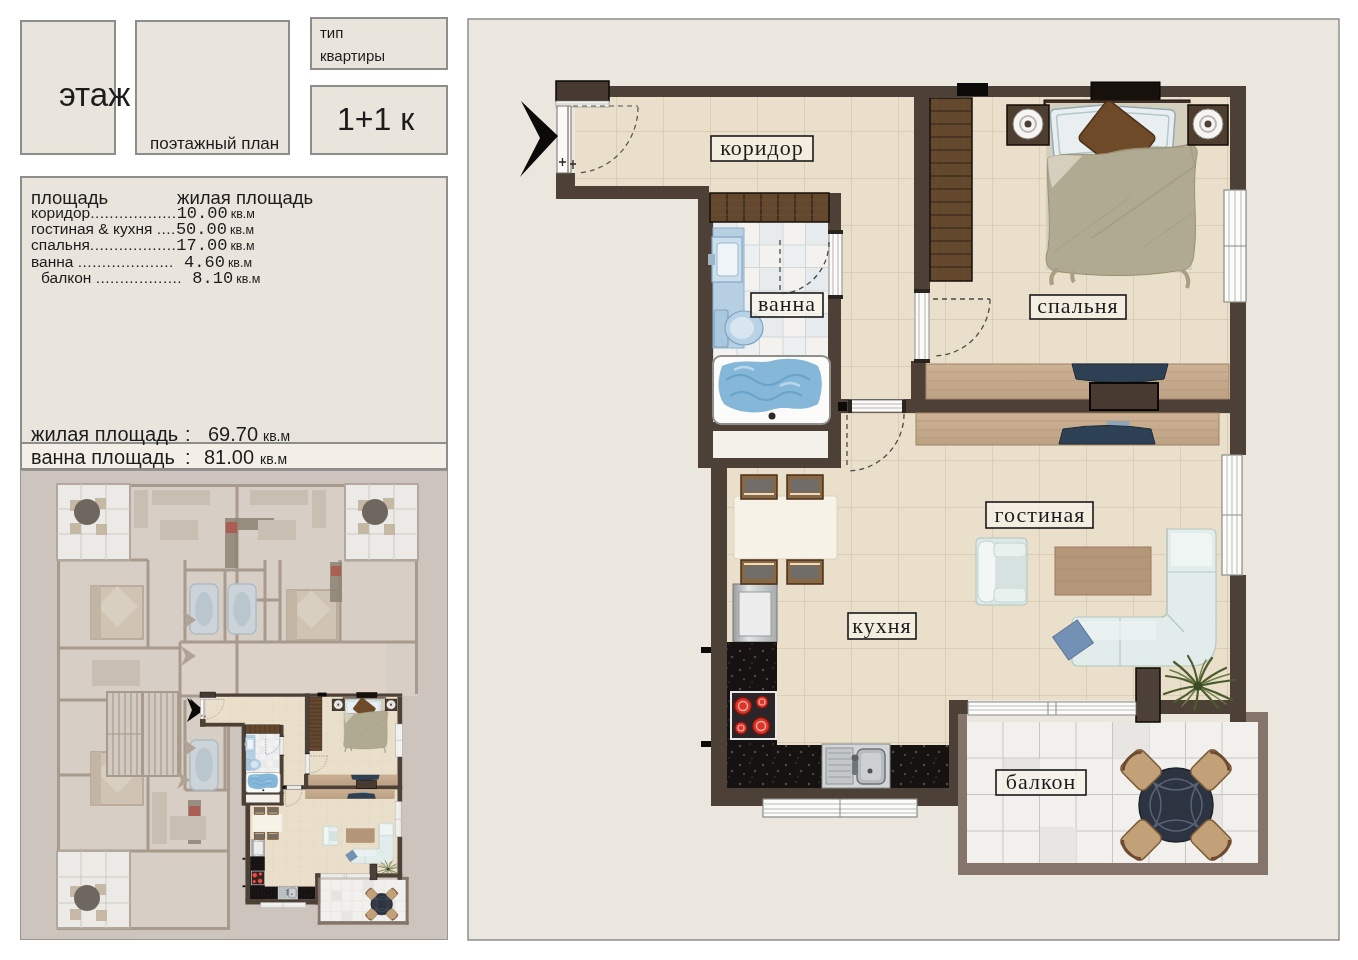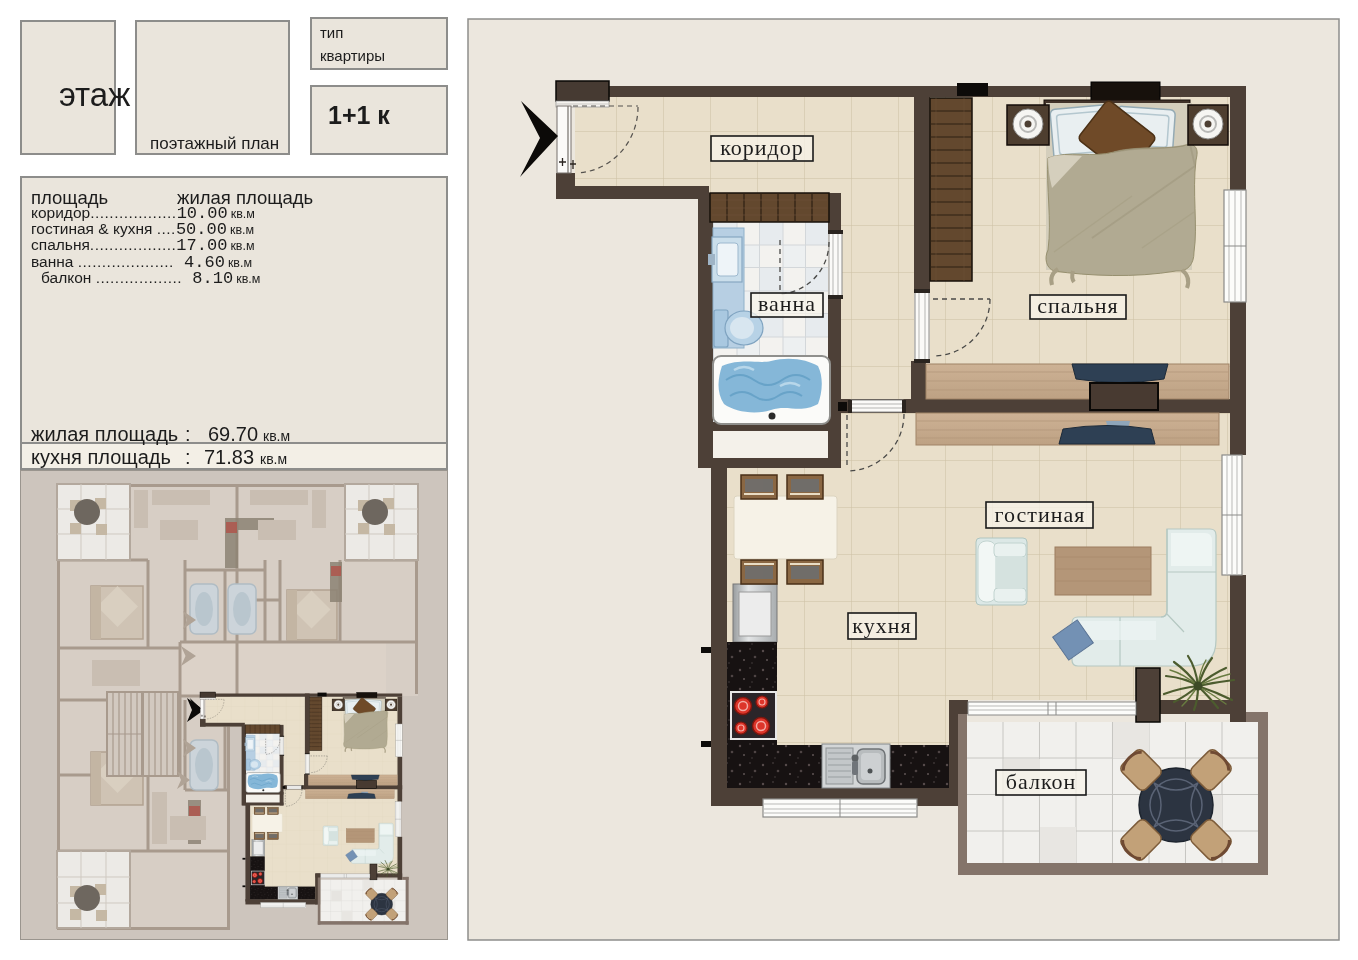--- a/index.html
+++ b/index.html
@@ -21,43 +21,43 @@
 <div class="box" style="left:135px;top:20px;width:155px;height:135px;"></div>
 
 <div class="txt" style="left:150px;top:87px;font-size:17px;margin-top:47px;">поэтажный план</div>
 
 <div class="box" style="left:310px;top:17px;width:138px;height:53px;"></div>
 
 <div class="txt" style="left:320px;top:21px;font-size:15px;line-height:23px;">тип<br>квартиры</div>
 
 <div class="box" style="left:310px;top:85px;width:138px;height:70px;"></div>
 
-<div class="txt" style="left:328px;top:101px;font-size:25px;font-weight:bold;">1+1 к</div>
+<div class="txt" style="left:337px;top:101px;font-size:32px;">1+1 к</div>
 
 <div class="box" style="left:20px;top:176px;width:428px;height:268px;"></div>
 
 <div class="box" style="left:20px;top:444px;width:428px;height:26px;background:#f3efe6;border-top:none;"></div>
 
 <div class="txt" style="left:31px;top:187px;font-size:18.5px;">площадь</div>
 <div class="txt" style="left:177px;top:187px;font-size:18.5px;">жилая площадь</div>
 
 <div class="txt" style="left:31px;top:204px;font-size:15.5px;">коридор<span class="ld">..................</span><span class="vl">10.00</span><span class="kv">кв.м</span></div>
 <div class="txt" style="left:31px;top:220px;font-size:15.5px;">гостиная &amp; кухня <span class="ld">....</span><span class="vl">50.00</span><span class="kv">кв.м</span></div>
 <div class="txt" style="left:31px;top:236px;font-size:15.5px;">спальня<span class="ld">..................</span><span class="vl">17.00</span><span class="kv">кв.м</span></div>
 <div class="txt" style="left:31px;top:253px;font-size:15.5px;">ванна <span class="ld">....................</span><span class="vl">&nbsp;4.60</span><span class="kv">кв.м</span></div>
 <div class="txt" style="left:41px;top:269px;font-size:15.5px;">балкон <span class="ld">..................</span><span class="vl">&nbsp;8.10</span><span class="kv">кв.м</span></div>
 
 <div class="txt" style="left:31px;top:423px;font-size:20px;">жилая площадь</div>
 <div class="txt" style="left:185px;top:423px;font-size:20px;">:</div>
 <div class="txt" style="left:208px;top:423px;font-size:20px;">69.70</div>
 <div class="txt" style="left:263px;top:428px;font-size:14px;">кв.м</div>
 
-<div class="txt" style="left:31px;top:446px;font-size:20px;">кухня площадь</div>
+<div class="txt" style="left:31px;top:446px;font-size:20px;">ванна площадь</div>
 <div class="txt" style="left:185px;top:446px;font-size:20px;">:</div>
-<div class="txt" style="left:204px;top:446px;font-size:20px;">71.83</div>
+<div class="txt" style="left:204px;top:446px;font-size:20px;">81.00</div>
 <div class="txt" style="left:260px;top:451px;font-size:14px;">кв.м</div>
 
 <svg id="plansvg" style="left:0;top:0" width="1358" height="960" viewBox="0 0 1358 960">
 <defs>
 <pattern id="tgrid" width="47" height="47" x="523" y="85" patternUnits="userSpaceOnUse">
   <path d="M46.5,0 V47 M0,46.5 H47" stroke="#cdc0a6" stroke-width="1" fill="none" opacity="0.55"></path>
 </pattern>
 <pattern id="btile" width="46" height="46" x="714" y="222" patternUnits="userSpaceOnUse">
   <rect width="46" height="46" fill="#f3f2ef"></rect>
   <rect x="0" y="0" width="23" height="23" fill="#e7ebee"></rect>

